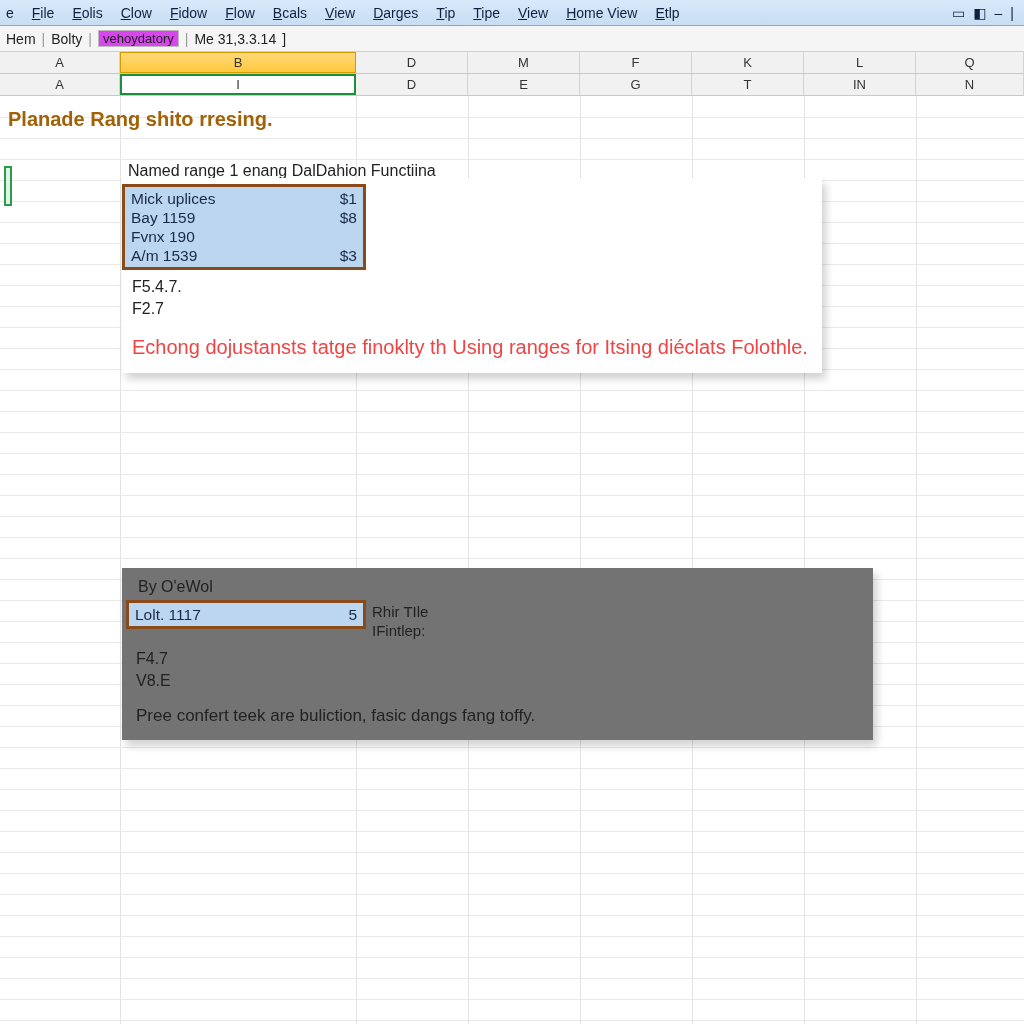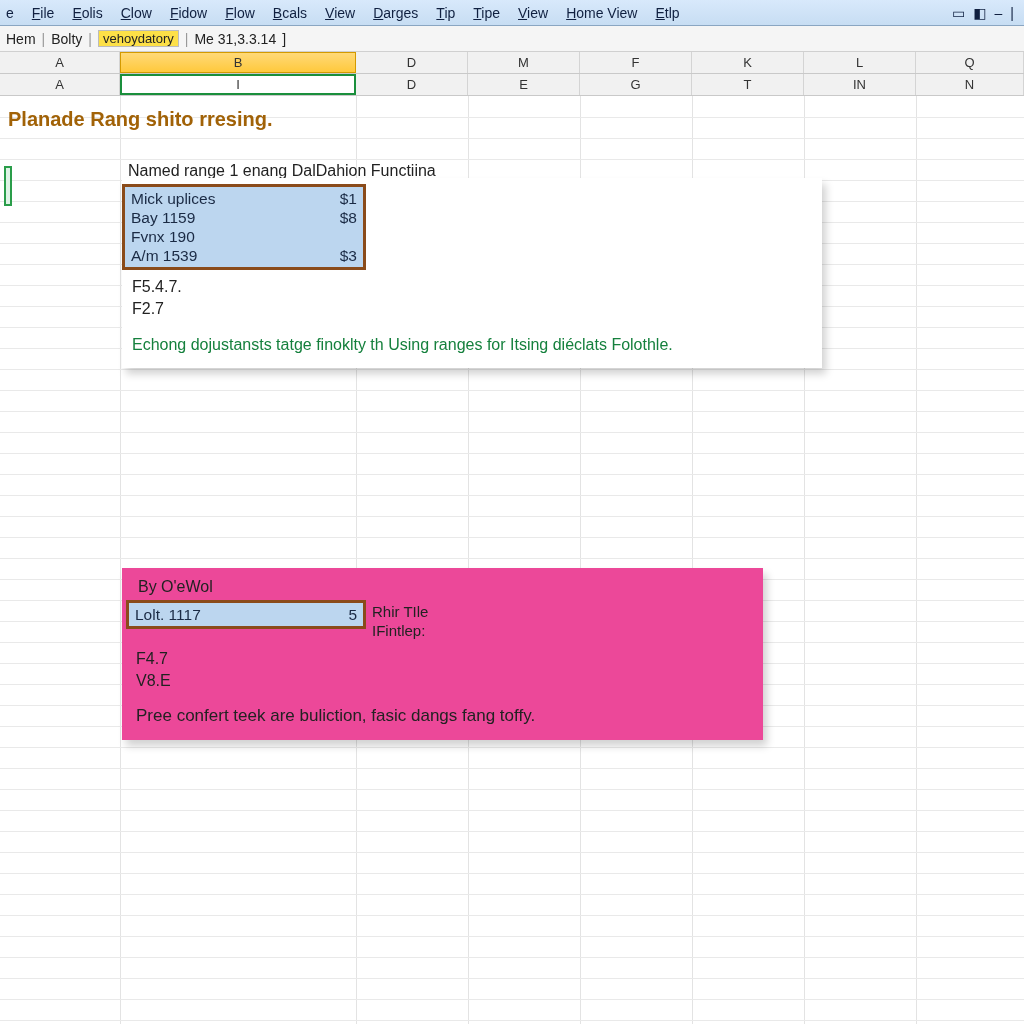--- a/index.html
+++ b/index.html
@@ -17,21 +17,21 @@
   .menubar .spacer { flex: 1; }
   .menubar .win-icons { display:flex; gap:8px; align-items:center; }
   .win-icons span { font-size:14px; }
   
   .infobar {
     display:flex; align-items:center; gap:6px;
     background:#f5f5f5; border-bottom:1px solid #d0d0d0;
     height:26px; padding:0 6px; font-size:14px; color:#222;
   }
   .infobar .sep { color:#999; }
-  .infobar .boxed { border:1px solid #bbb; padding:0 4px; background:#fde047; font-size:13px;}
+  .infobar .boxed { border:1px solid #bbb; padding:0 4px; background:#d946ef; font-size:13px;}
   
   .colhdr {
     display:flex; height:22px; font-size:13px; color:#333;
     border-bottom:1px solid #c9c9c9; background:#f1f1f1;
   }
   .colhdr .cell {
     border-right:1px solid #d4d4d4; text-align:center;
     display:flex; align-items:center; justify-content:center;
   }
   .colhdr .cell.sel {
@@ -61,25 +61,25 @@
   }
   .named-range {
     margin:6px 0 0 0; width:244px;
     border:3px solid #8a4b1a;
     background:#bcd6ef;
     font-size:15.5px; color:#1a2a44;
     padding:2px 6px;
   }
   .named-range .row { display:flex; justify-content:space-between; line-height:19px;}
   .refs { margin:6px 0 0 10px; font-size:16px; color:#222; line-height:22px;}
-  .desc { margin:16px 0 0 10px; font-size:16px; color:#15803d;}
+  .desc { margin:16px 0 0 10px; font-size:20px; color:#ef4444;}
   .title2 { position:absolute; left:122px; top:442px; font-size:19px; font-weight:bold; color:#111;}
   .card2 {
-    position:absolute; left:122px; top:472px; width:641px;
-    background:#ec4899; box-shadow:4px 6px 8px rgba(0,0,0,0.18);
+    position:absolute; left:122px; top:472px; width:751px;
+    background:#737373; box-shadow:4px 6px 8px rgba(0,0,0,0.18);
     padding:10px 0 14px 0;
   }
   .byline { margin:0 0 4px 16px; font-size:16px; color:#222;}
   .nr2wrap { display:flex; align-items:flex-start; }
   .nr2 {
     margin-left:4px; width:240px;
     border:3px solid #8a4b1a; background:#bcd6ef;
     font-size:15.5px; color:#1a2a44; padding:2px 6px;
   }
   .nr2 .row { display:flex; justify-content:space-between; line-height:19px;}

